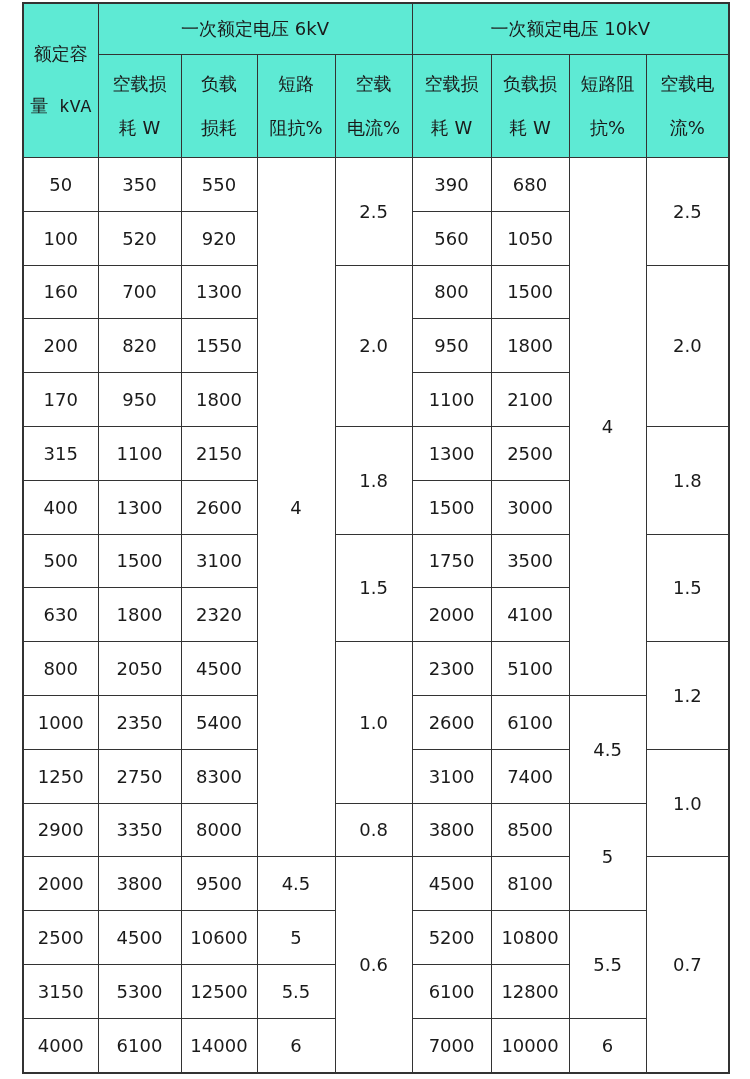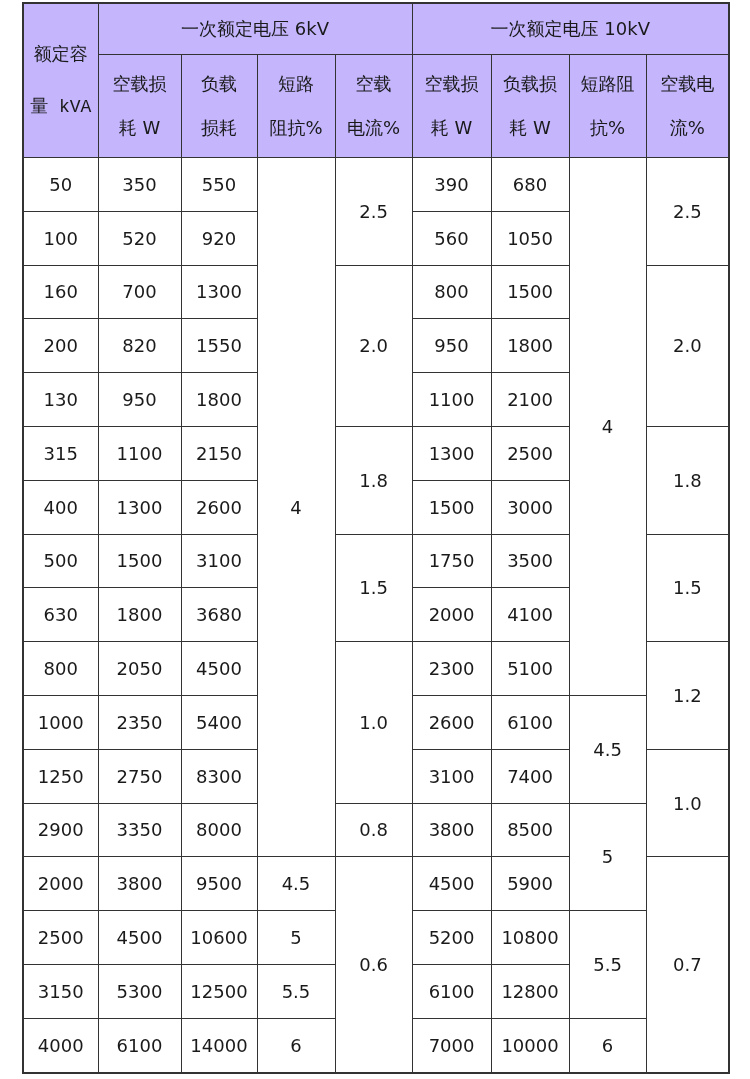--- a/index.html
+++ b/index.html
@@ -27,21 +27,21 @@
     border: 1px solid #333333;
     text-align: center;
     vertical-align: middle;
     padding: 0;
     font-weight: 400;
     font-size: 18px;
     background: #ffffff;
     overflow: hidden;
   }
   table.spec th {
-    background: #c4b5fd;
+    background: #5eead4;
   }
   tr.section-row th { height: 50px; }
   tr.colhead-row th { height: 102px; }
   tr.data-row td { height: 52.8px; }
   .h2 span { display: block; line-height: 44px; }
   .corner span { display: block; line-height: 52px; font-family: Liberation Mono, monospace; }
 </style>
 </head>
 <body>
 
@@ -131,21 +131,21 @@
       <td rowspan="3">2.0</td>
     </tr>
     <tr class="data-row">
       <td>200</td>
       <td>820</td>
       <td>1550</td>
       <td>950</td>
       <td>1800</td>
     </tr>
     <tr class="data-row">
-      <td>130</td>
+      <td>170</td>
       <td>950</td>
       <td>1800</td>
       <td>1100</td>
       <td>2100</td>
     </tr>
     <tr class="data-row">
       <td>315</td>
       <td>1100</td>
       <td>2150</td>
       <td rowspan="2">1.8</td>
@@ -165,21 +165,21 @@
       <td>1500</td>
       <td>3100</td>
       <td rowspan="2">1.5</td>
       <td>1750</td>
       <td>3500</td>
       <td rowspan="2">1.5</td>
     </tr>
     <tr class="data-row">
       <td>630</td>
       <td>1800</td>
-      <td>3680</td>
+      <td>2320</td>
       <td>2000</td>
       <td>4100</td>
     </tr>
     <tr class="data-row">
       <td>800</td>
       <td>2050</td>
       <td>4500</td>
       <td rowspan="3">1.0</td>
       <td>2300</td>
       <td>5100</td>
@@ -210,21 +210,21 @@
       <td>8500</td>
       <td rowspan="2">5</td>
     </tr>
     <tr class="data-row">
       <td>2000</td>
       <td>3800</td>
       <td>9500</td>
       <td>4.5</td>
       <td rowspan="4">0.6</td>
       <td>4500</td>
-      <td>5900</td>
+      <td>8100</td>
       <td rowspan="4">0.7</td>
     </tr>
     <tr class="data-row">
       <td>2500</td>
       <td>4500</td>
       <td>10600</td>
       <td>5</td>
       <td>5200</td>
       <td>10800</td>
       <td rowspan="2">5.5</td>

